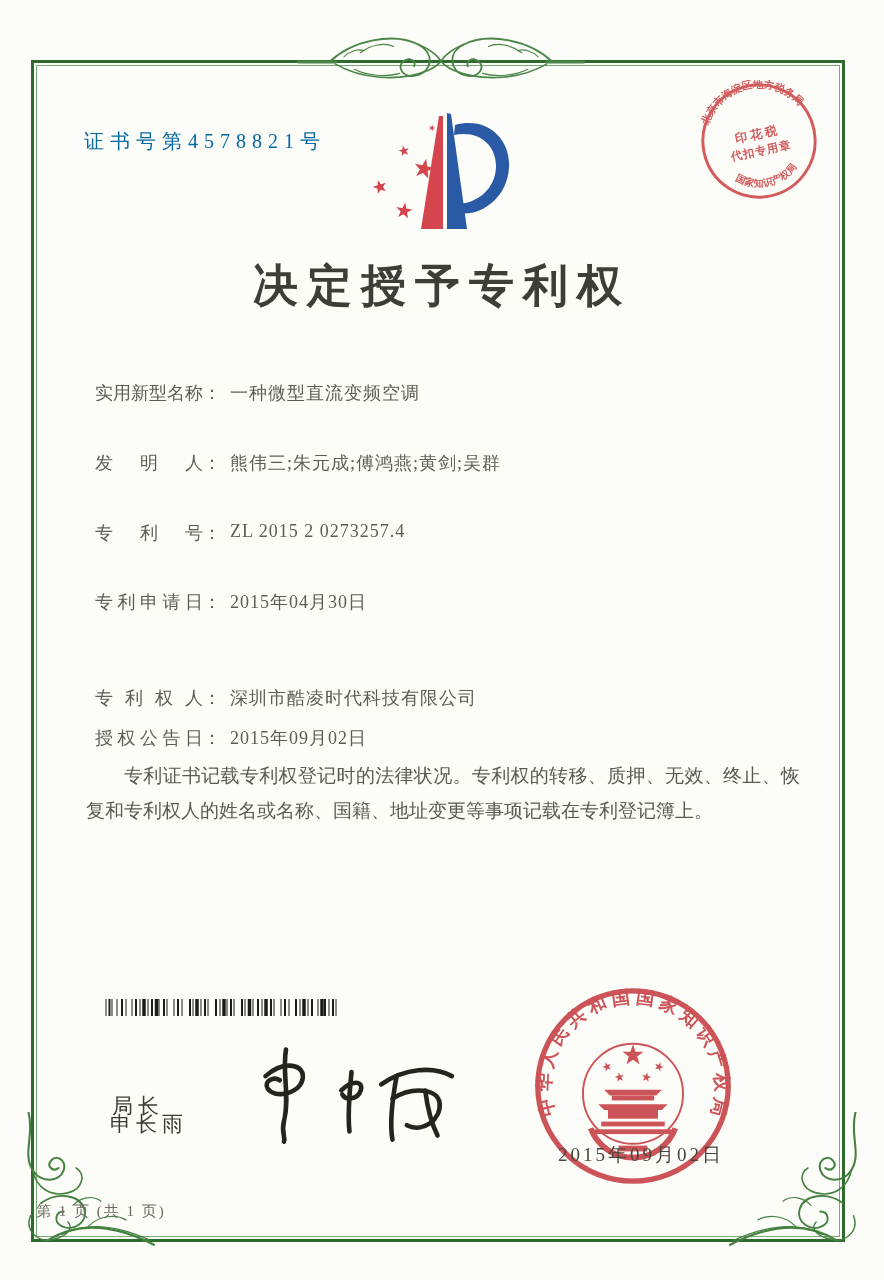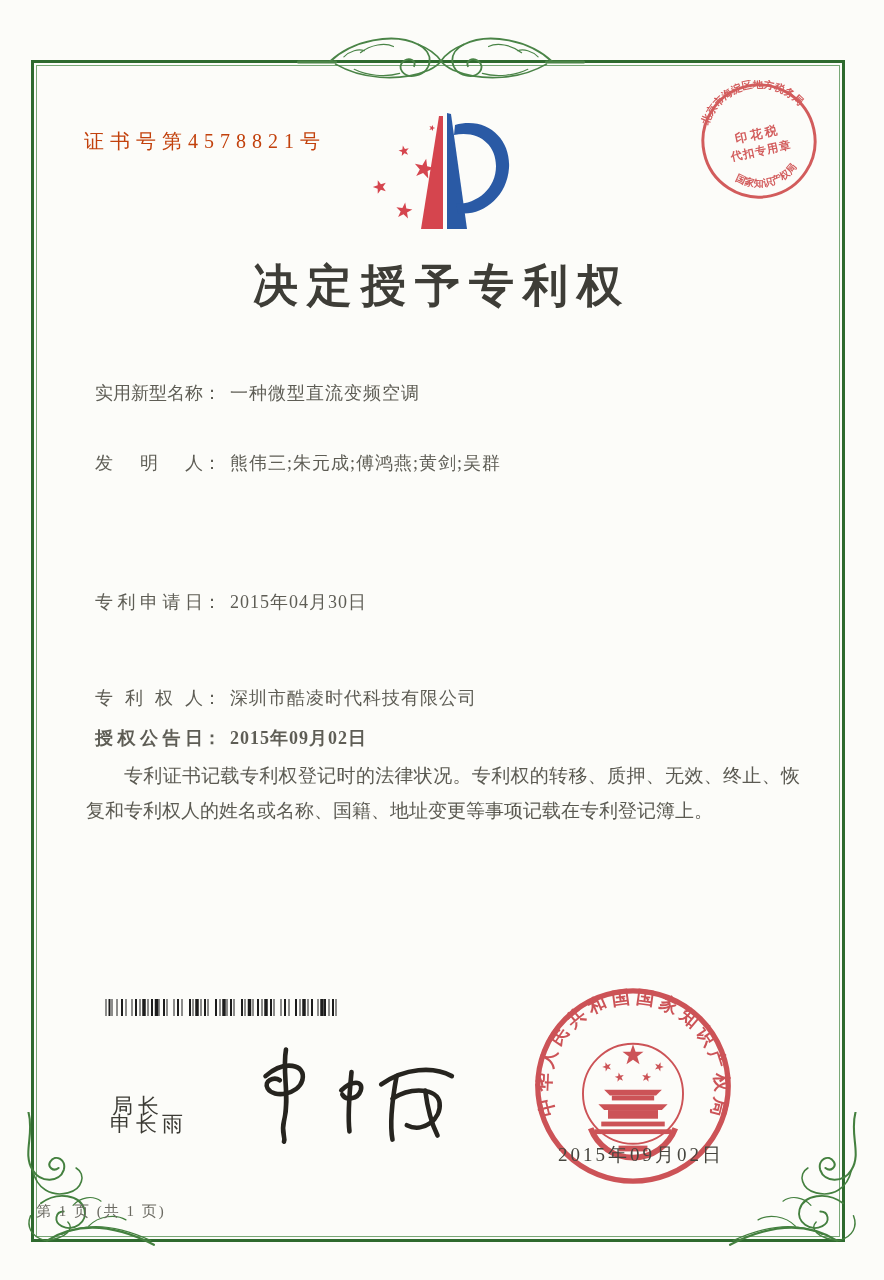--- a/index.html
+++ b/index.html
@@ -14,38 +14,38 @@
   }
   .frame::before{
     content:"";position:absolute;inset:2px;border:1px solid #79a877;
   }
   .deco{position:absolute;pointer-events:none;}
   .deco-top{left:296px;top:30px;width:290px;height:62px;}
   .deco-bl{left:16px;top:1112px;width:140px;height:140px;}
   .deco-br{left:728px;top:1112px;width:140px;height:140px;transform:scaleX(-1);}
   .cert-no{
     position:absolute;left:84px;top:128px;
-    font-size:20px;letter-spacing:6px;color:#c2410c;
+    font-size:20px;letter-spacing:6px;color:#0369a1;
   }
   .logo{position:absolute;left:362px;top:110px;width:150px;height:128px;}
   .stamp{position:absolute;left:698px;top:80px;width:122px;height:122px;opacity:.92;}
   .title{
     position:absolute;left:0;top:256px;width:884px;margin:0;
     text-align:center;font-size:45px;font-weight:bold;color:#3e3d37;
     letter-spacing:9px;
   }
   .field{position:absolute;left:95px;font-size:18px;color:#5e5d55;white-space:nowrap;}
   .flabel{
     display:inline-block;width:108px;text-align:justify;text-align-last:justify;
     vertical-align:top;
   }
   .fcolon{display:inline-block;vertical-align:top;}
   .fvalue{display:inline-block;margin-left:9px;vertical-align:top;letter-spacing:1px;}
   .f1{top:381px;} .f2{top:451px;} .f3{top:521px;}
-  .f4{top:590px;} .f5{top:686px;} .f6{top:726px;font-weight:bold;}
+  .f4{top:590px;} .f5{top:686px;} .f6{top:726px;}
   .body-text{
     position:absolute;left:86px;top:758px;width:714px;
     font-size:19px;line-height:35px;color:#5b5a52;text-align:justify;
   }
   .body-text p{margin:0;text-indent:2em;}
   .barcode{position:absolute;left:103px;top:999px;width:237px;height:17px;}
   .director-title{position:absolute;left:112px;top:1072px;font-size:21px;letter-spacing:5px;color:#3b3a34;margin-top:20px;}
   .director-name{position:absolute;left:110px;top:1110px;font-size:21px;letter-spacing:5px;color:#3b3a34;}
   .signature{position:absolute;left:243px;top:1040px;width:215px;height:105px;}
   .seal{position:absolute;left:532px;top:985px;width:202px;height:202px;opacity:.93;}
@@ -138,20 +138,23 @@
     </g>
   </svg>
 
   <h1 class="title">决定授予专利权</h1>
 
   <div class="field f2">
     <span class="flabel">发明人</span><span class="fcolon">：</span><span class="fvalue">熊伟三;朱元成;傅鸿燕;黄剑;吴群</span>
   </div>
   <div class="field f1">
     <span class="flabel">实用新型名称</span><span class="fcolon">：</span><span class="fvalue">一种微型直流变频空调</span>
+  </div>
+  <div class="field f3">
+    <span class="flabel">专利号</span><span class="fcolon">：</span><span class="fvalue">ZL 2015 2 0273257.4</span>
   </div>
   <div class="field f4">
     <span class="flabel">专利申请日</span><span class="fcolon">：</span><span class="fvalue">2015年04月30日</span>
   </div>
   <div class="field f5">
     <span class="flabel">专利权人</span><span class="fcolon">：</span><span class="fvalue">深圳市酷凌时代科技有限公司</span>
   </div>
   <div class="field f6">
     <span class="flabel">授权公告日</span><span class="fcolon">：</span><span class="fvalue">2015年09月02日</span>
   </div>

